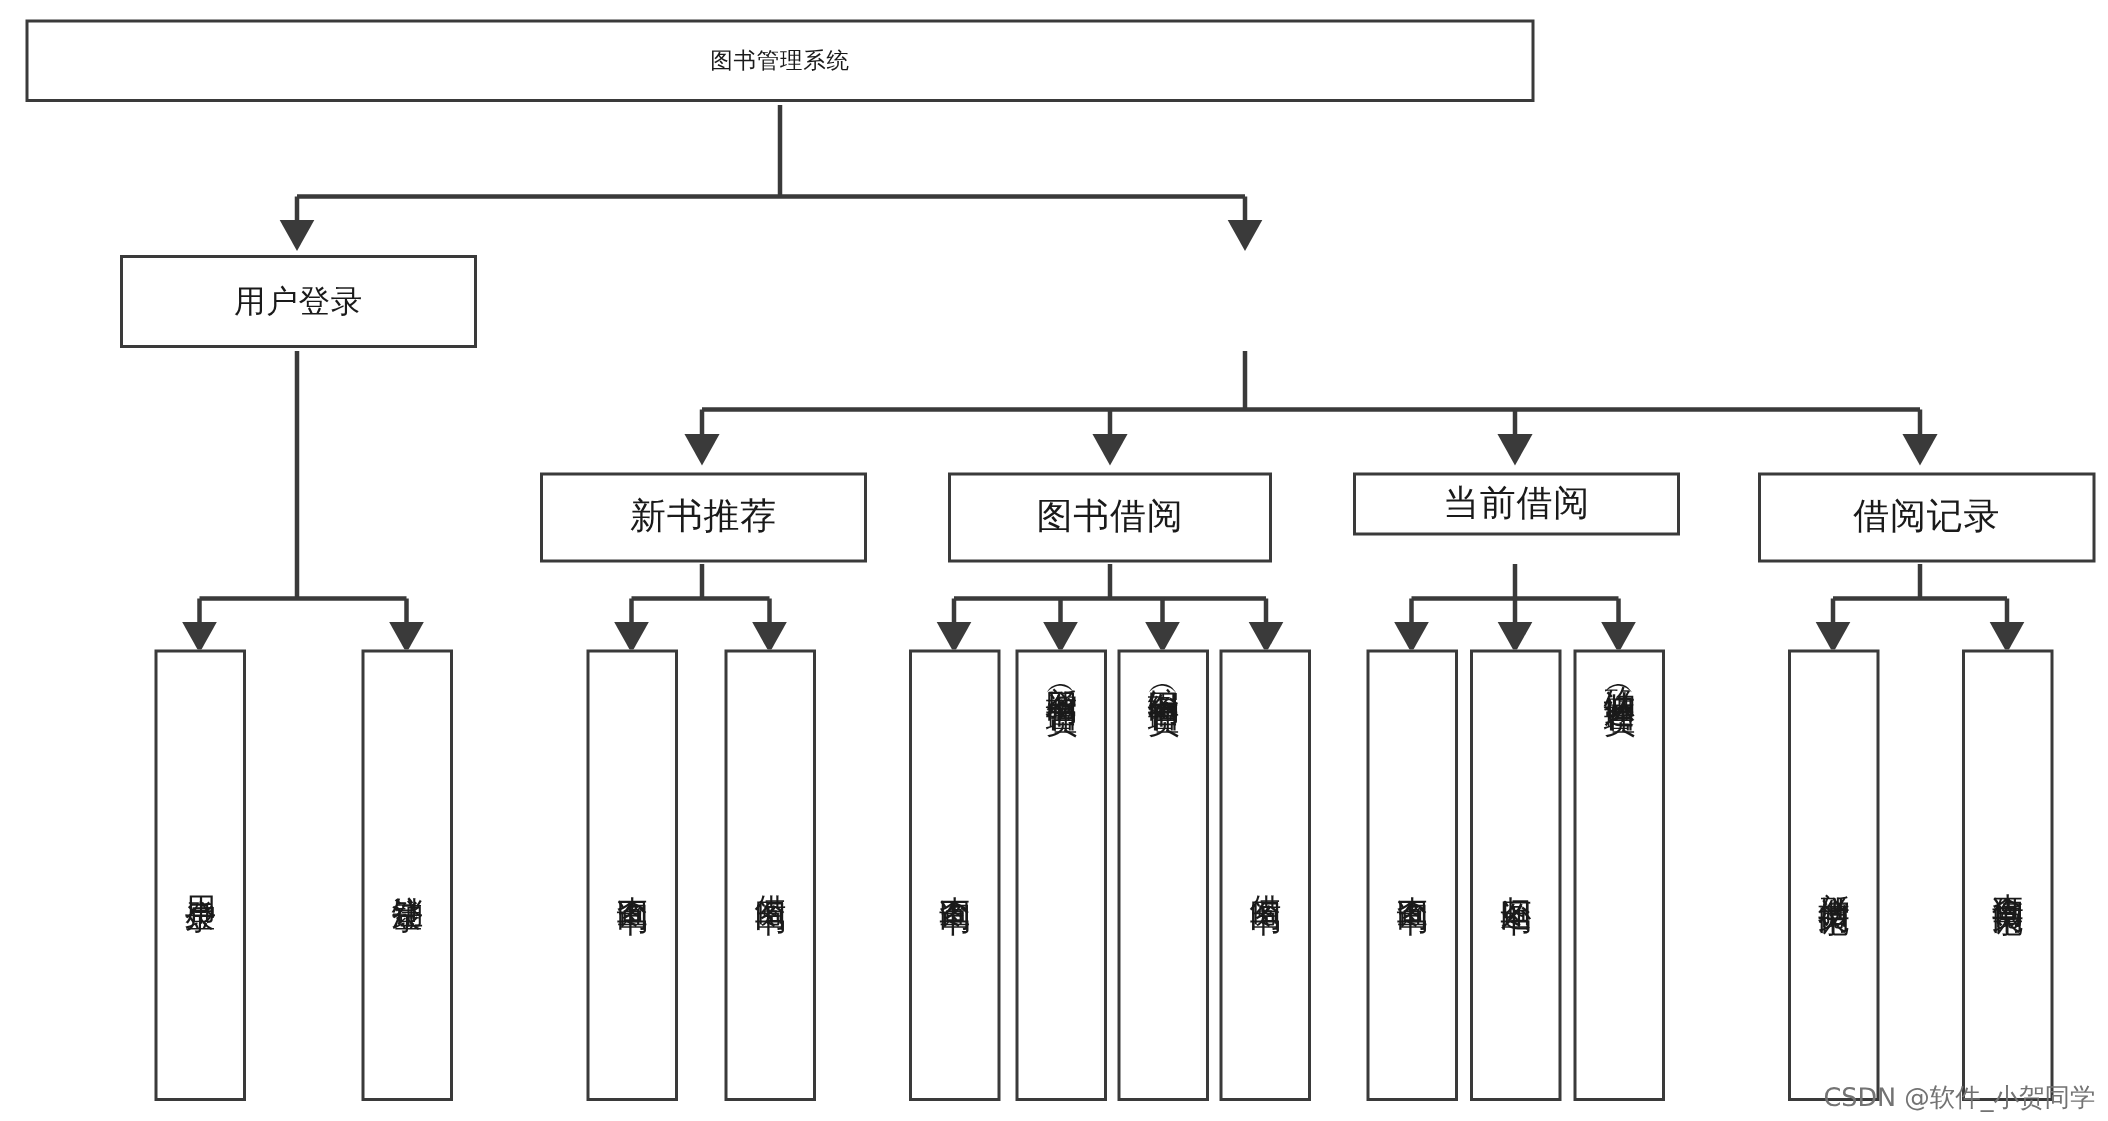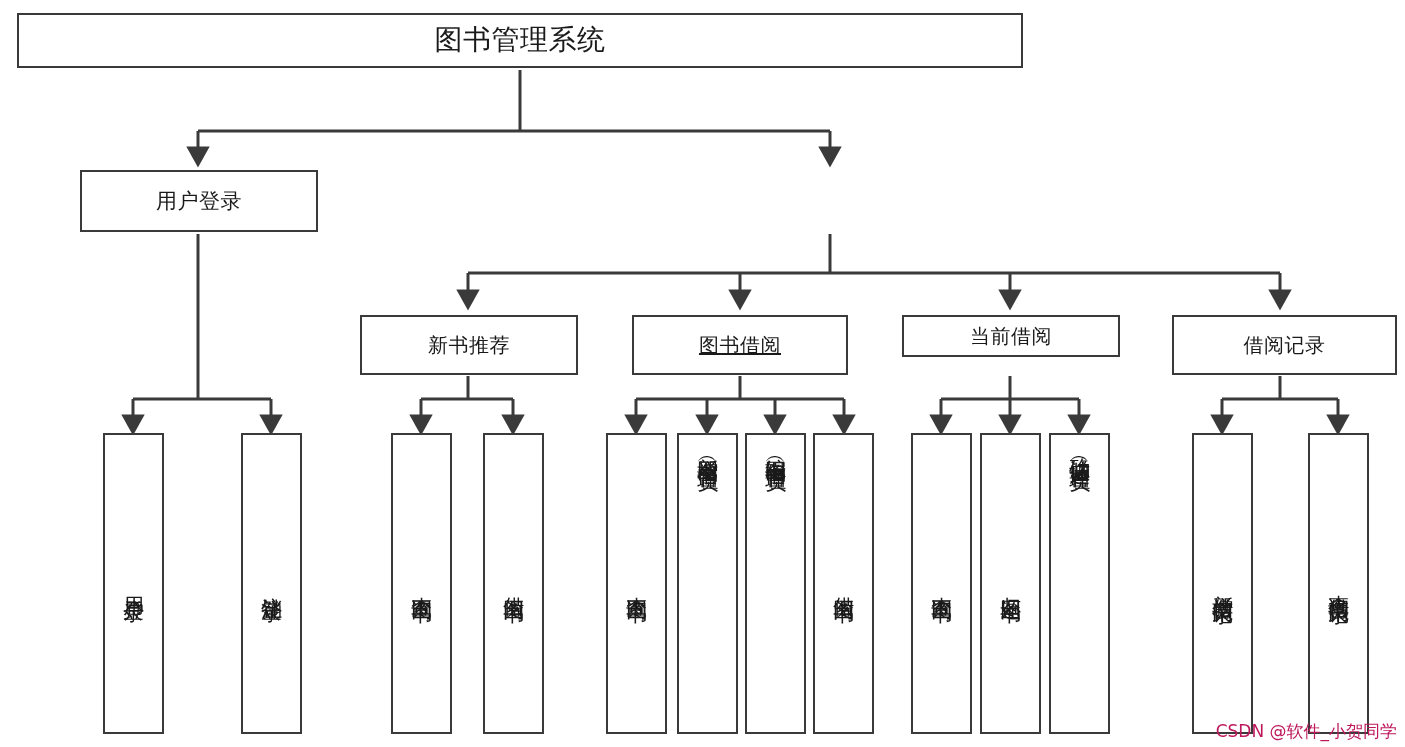--- a/index.html
+++ b/index.html
@@ -35,23 +35,23 @@
     align-items: center;
     justify-content: center;
     color: #1a1a1a;
   }
   .node .node-label {
     display: block;
     text-align: center;
     line-height: 1.15;
     letter-spacing: 0.5px;
   }
-  .node.root .node-label { font-size: 28px; }
+  .node.root .node-label { font-size: 15px; }
   .node.level2 .node-label { font-size: 21px; }
-  .node.level3 .node-label { font-size: 20px; }
+  .node.level3 .node-label { font-size: 24px; }
   .node.leaf {
     align-items: center;
     justify-content: center;
     padding: 6px 0;
   }
   .node.leaf .node-label {
     writing-mode: vertical-rl;
     text-orientation: upright;
     font-size: 21px;
     line-height: 1.35;
@@ -59,21 +59,21 @@
     white-space: normal;
   }
   .node.leaf.top-aligned {
     align-items: flex-start;
   }
   #watermark {
     position: absolute;
     right: 8px;
     bottom: 4px;
     font-size: 17px;
-    color: #be185d;
+    color: #737373;
     font-family: "DejaVu Sans", "Liberation Sans", sans-serif;
     white-space: nowrap;
     pointer-events: none;
   }
 </style>
 </head>
 <body>
 
 <div id="diagram-root">
 
@@ -131,21 +131,21 @@
     <span class="node-label">图书管理系统</span>
   </div>
 
   <div class="node level2" style="left:80px; top:170px; width:238px; height:62px;">
     <span class="node-label">用户登录</span>
   </div>
 
   <div class="node level3" style="left:360px; top:315px; width:218px; height:60px;">
     <span class="node-label">新书推荐</span>
   </div>
-  <div class="node level3" style="left:632px; top:315px; width:216px; height:60px;text-decoration:underline;">
+  <div class="node level3" style="left:632px; top:315px; width:216px; height:60px;">
     <span class="node-label">图书借阅</span>
   </div>
   <div class="node level3" style="left:902px; top:315px; width:218px; height:42px;">
     <span class="node-label">当前借阅</span>
   </div>
   <div class="node level3" style="left:1172px; top:315px; width:225px; height:60px;">
     <span class="node-label">借阅记录</span>
   </div>
 
   <div class="node leaf" style="left:103px; top:433px; width:61px; height:301px;">

